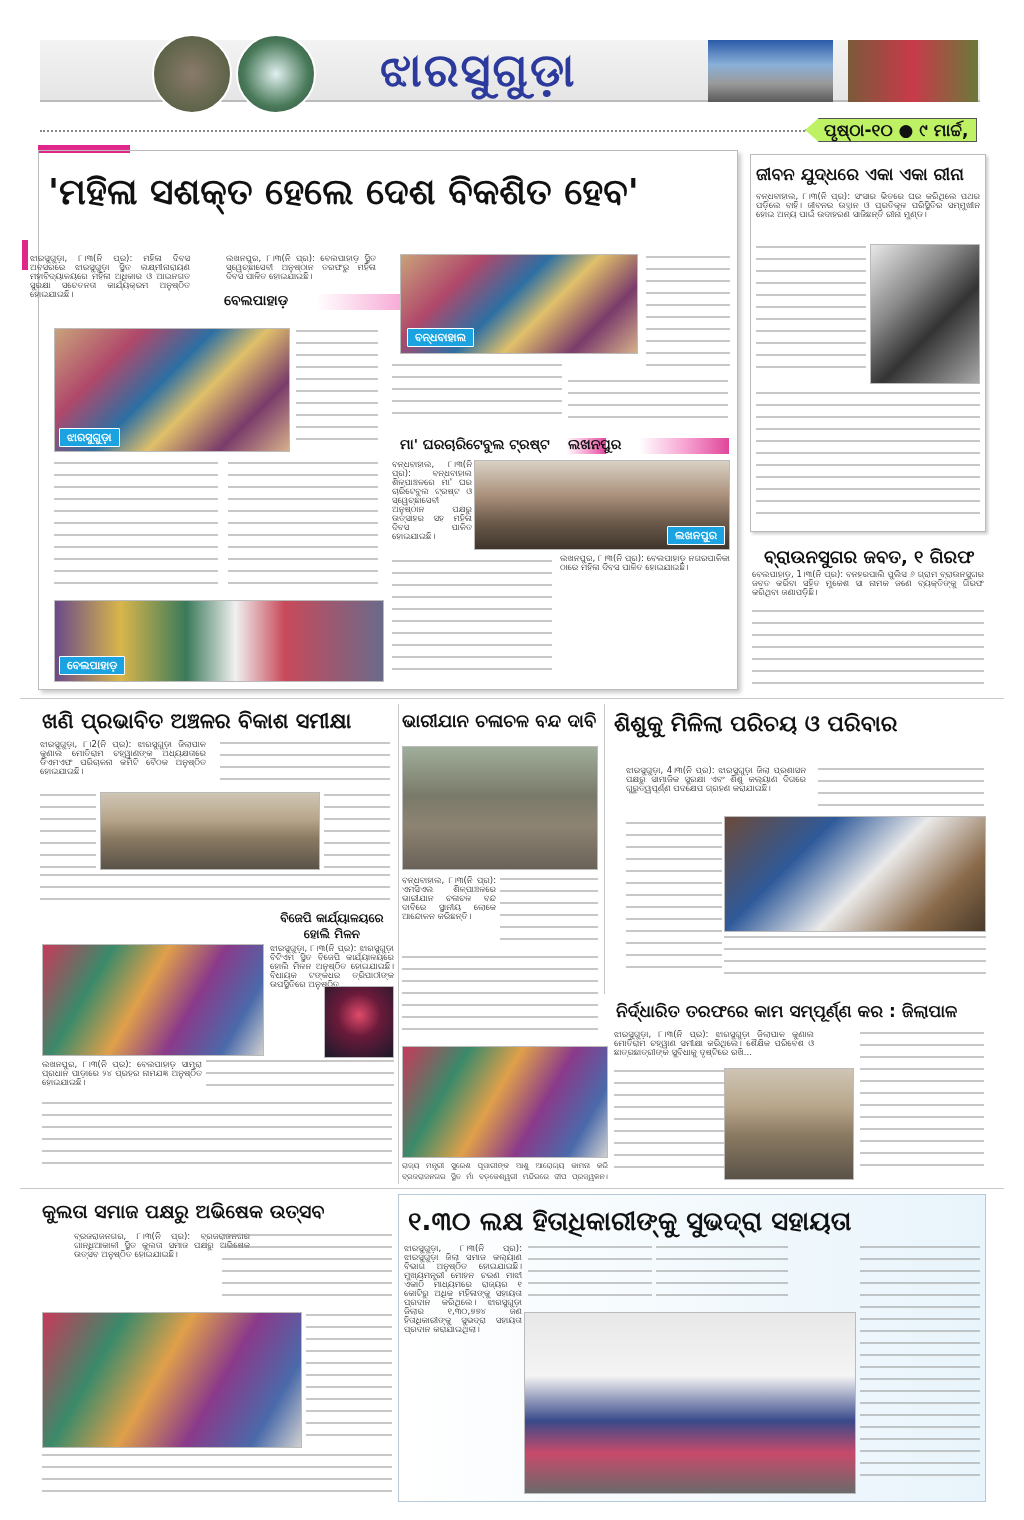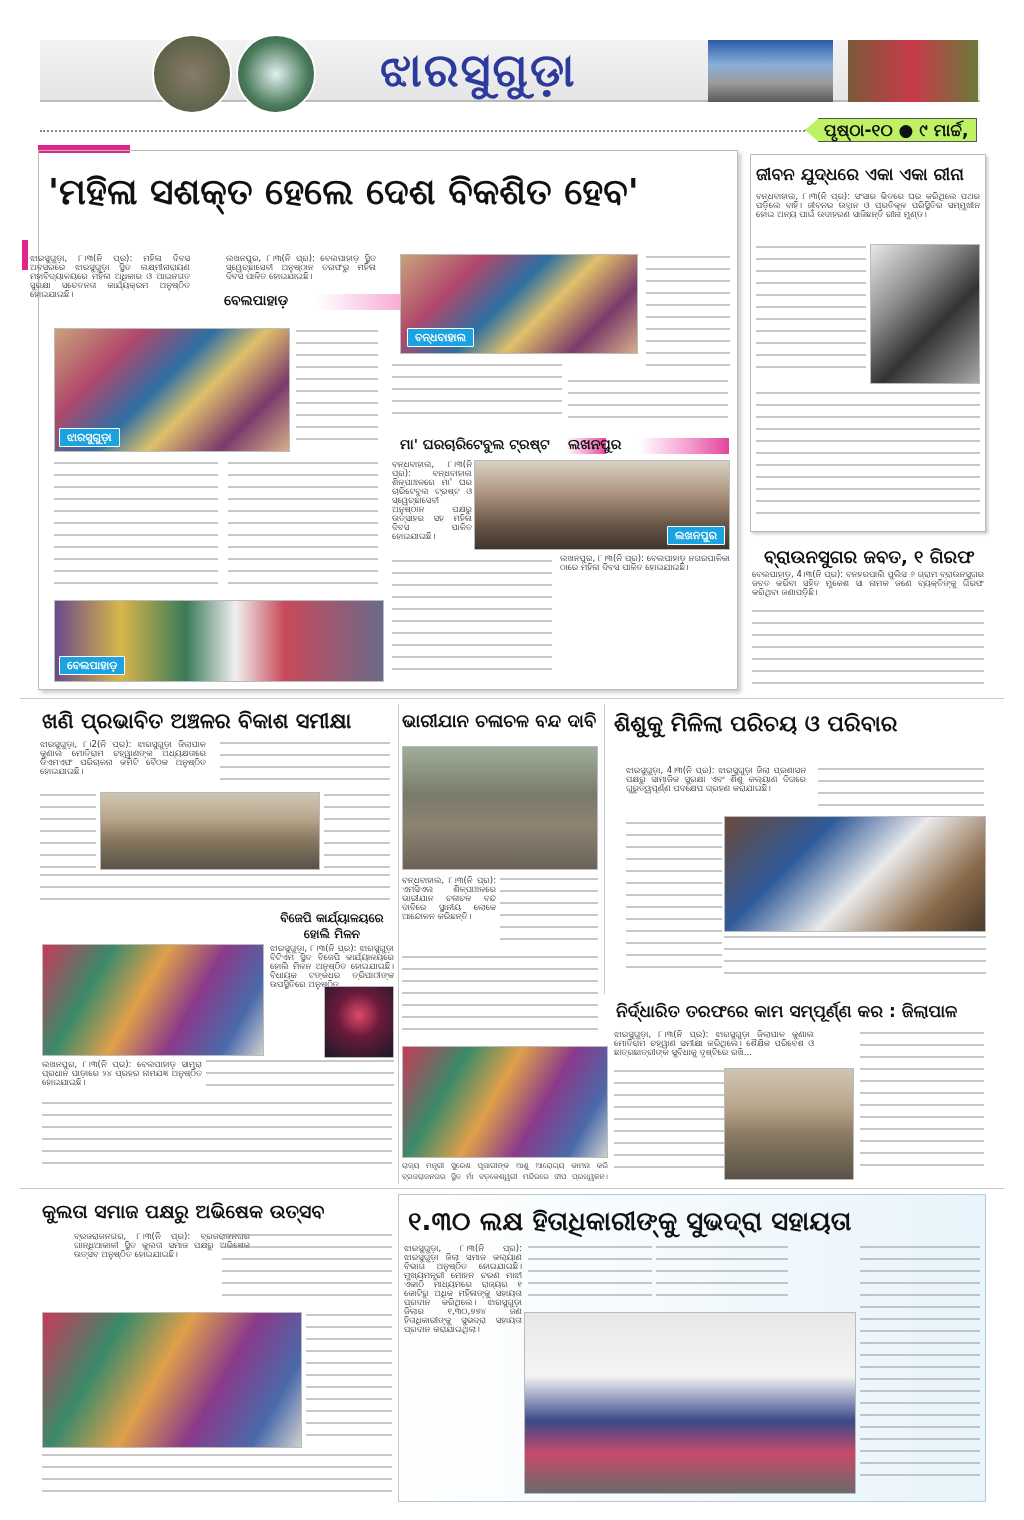--- a/index.html
+++ b/index.html
@@ -171,21 +171,21 @@
     <i></i>
     <i></i>
     <i></i>
     <i></i>
     <i></i>
     <i></i>
     <i></i>
   </div>
 
 <div class="hl" style="left:764px;top:544px;font-size:18px;line-height:26px;">ବ୍ରାଉନସୁଗର ଜବତ, ୧ ଗିରଫ</div>
-<div class="txt" style="left:752px;top:570px;width:232px;height:36px;">ବେଲପାହାଡ଼, 4।୩(ନି ପ୍ର): ବନହରପାଲି ପୁଲିସ ୬ ଗ୍ରାମ ବ୍ରାଉନସୁଗର ଜବତ କରିବା ସହିତ ମୁକେଶ ସା ନାମକ ଜଣେ ବ୍ୟକ୍ତିଙ୍କୁ ଗିରଫ କରିଥିବା ଜଣାପଡ଼ିଛି।</div>
+<div class="txt" style="left:752px;top:570px;width:232px;height:36px;">ବେଲପାହାଡ଼, 1।୩(ନି ପ୍ର): ବନହରପାଲି ପୁଲିସ ୬ ଗ୍ରାମ ବ୍ରାଉନସୁଗର ଜବତ କରିବା ସହିତ ମୁକେଶ ସା ନାମକ ଜଣେ ବ୍ୟକ୍ତିଙ୍କୁ ଗିରଫ କରିଥିବା ଜଣାପଡ଼ିଛି।</div>
 <div class="lines" style="left:752px;top:610px;width:232px;height:80px;">
     <i></i>
     <i></i>
     <i></i>
     <i></i>
     <i></i>
     <i></i>
     <i></i>
   </div>
 

